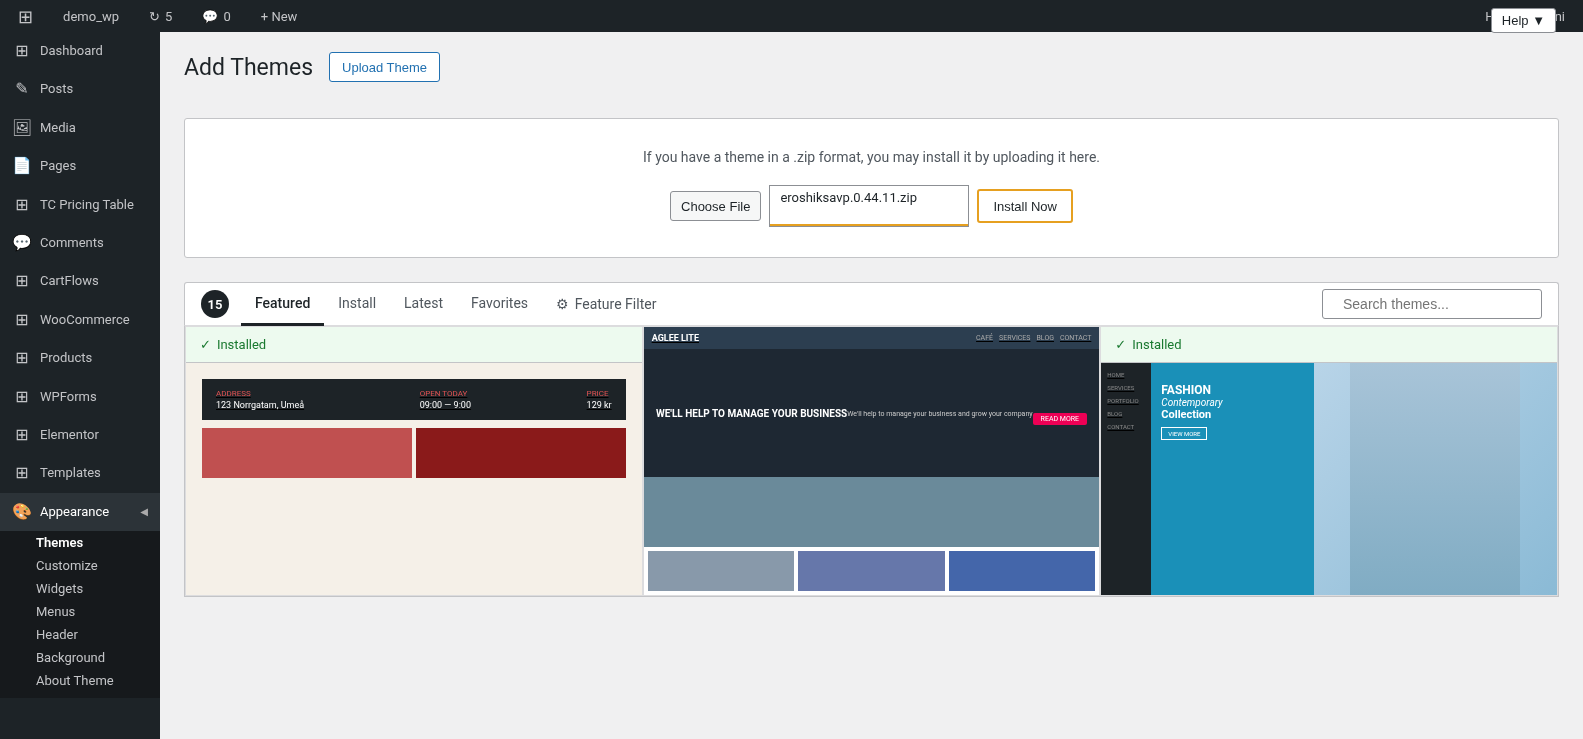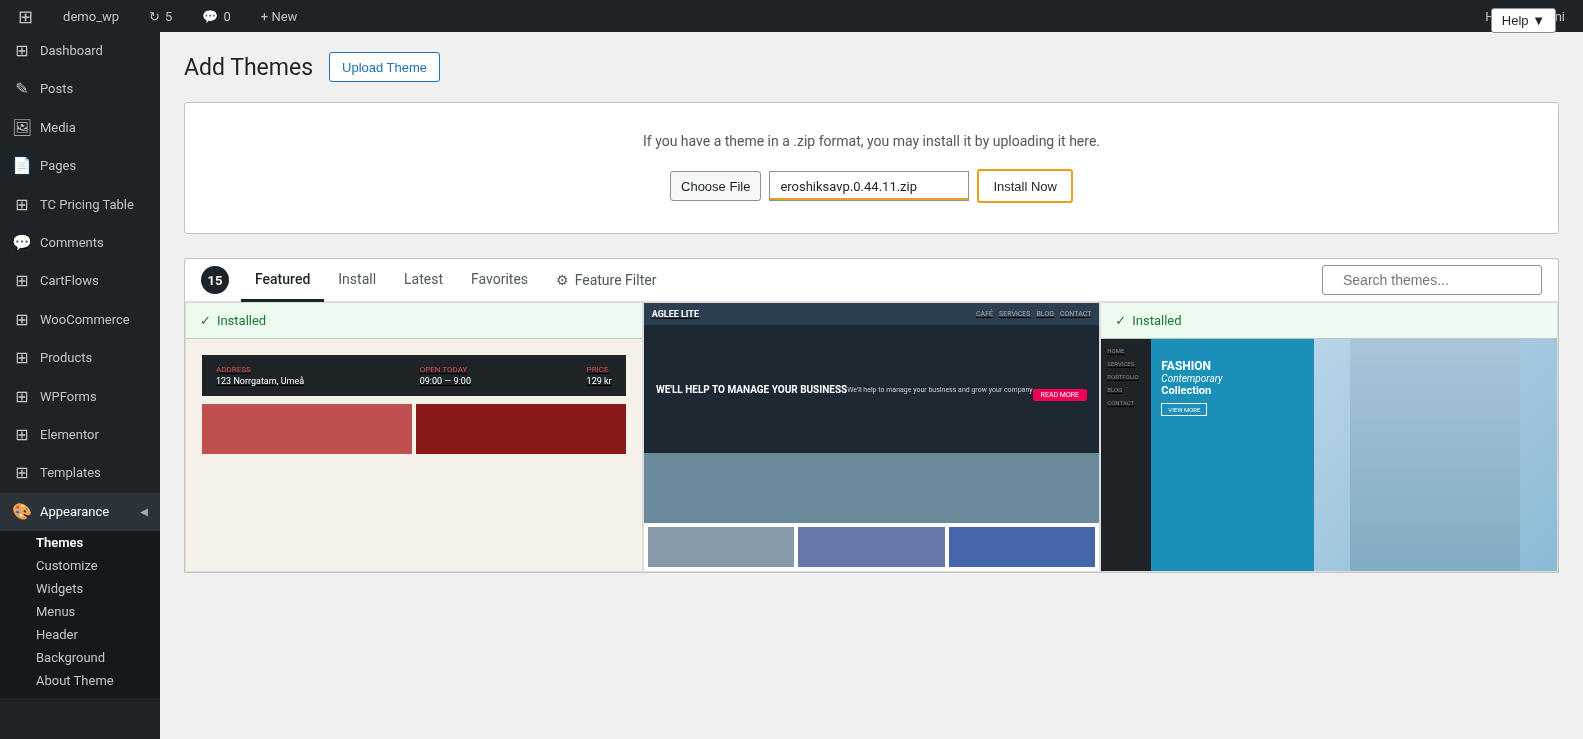--- a/index.html
+++ b/index.html
@@ -53,21 +53,21 @@
 
     
     .main-content {
       flex: 1;
       overflow-y: auto;
       padding: 20px 24px;
       background: #f0f0f1;
     }
 
     
-    .page-header { display: flex; align-items: center; gap: 16px; margin-bottom: 20px; }
+    .page-header { display: flex; align-items: center; gap: 16px; margin-bottom: 36px; }
     .page-title { font-size: 23px; font-weight: 400; color: #1d2327; }
     .upload-theme-btn {
       background: #fff;
       border: 1px solid #2271b1;
       color: #2271b1;
       padding: 4px 12px;
       border-radius: 3px;
       font-size: 13px;
       cursor: pointer;
       height: 30px;
@@ -93,23 +93,22 @@
       font-size: 13px;
       cursor: pointer;
       height: 30px;
     }
     .file-name {
       font-size: 13px;
       color: #1d2327;
       border: 1px solid #8c8f94;
       padding: 4px 10px;
       min-width: 200px;
-      height: 30px;
-      display: flex;
-      align-items: center;
+      height: 42px;
+      display: flex;
       position: relative;
     }
     .file-underline {
       position: absolute;
       bottom: 0;
       left: 0;
       right: 0;
       height: 2px;
       background: #e6a020;
     }

